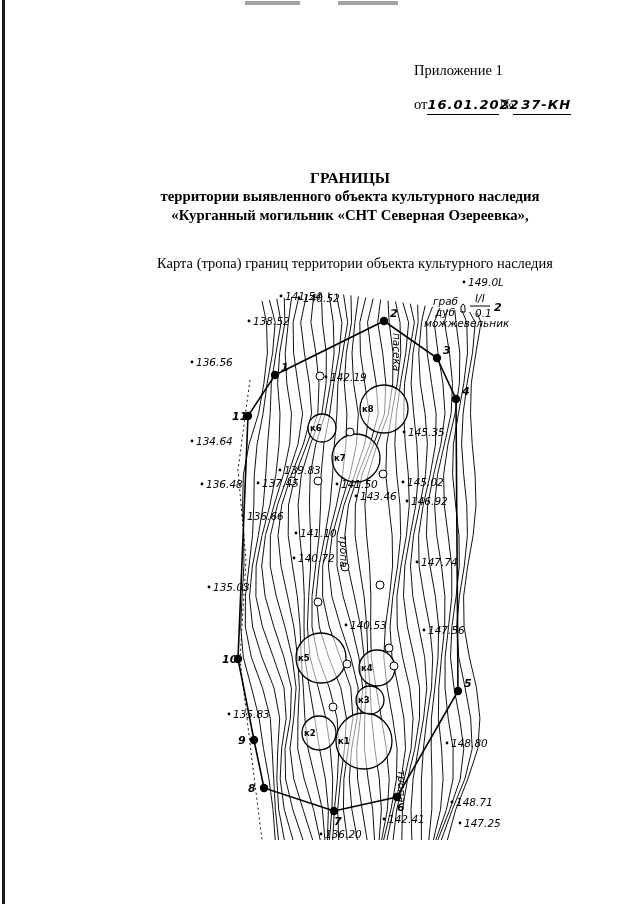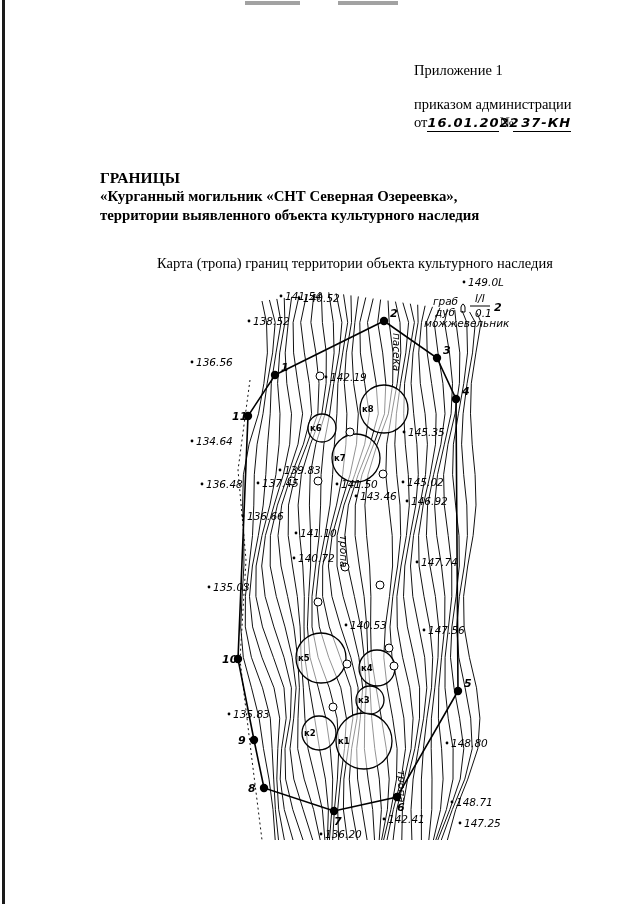--- a/index.html
+++ b/index.html
@@ -5,49 +5,48 @@
   html, body { margin:0; padding:0; background:#fff; }
   body { width:639px; height:904px; position:relative; overflow:hidden;
          font-family:"Liberation Serif", "DejaVu Serif", serif; color:#000; }
   .left-rule { position:absolute; left:2px; top:0; width:3px; height:904px; background:#1a1a1a; }
   .scan-smudge { position:absolute; background:#555; opacity:.55; height:4px; top:1px; }
   .appendix { position:absolute; left:414px; top:62px; font-size:14.5px;text-align:center; }
   .approved { position:absolute; left:414px; top:96px; font-size:14.5px; line-height:17.5px; }
   .approved div { white-space:nowrap; }
   .sig-line { display:inline-block; border-bottom:1px solid #000; font-family:"DejaVu Sans", sans-serif;
               font-style:italic; font-weight:bold; font-size:13px; letter-spacing:1px; }
-  .title-block { position:absolute; left:100px; top:168px; width:500px; text-align:left; font-weight:bold; }
+  .title-block { position:absolute; left:100px; top:168px; width:500px; text-align:center; font-weight:bold; }
   .title-main { font-size:15.5px; line-height:19px; }
   .title-sub { font-size:14.8px; line-height:19px; }
   .map-caption { position:absolute; left:140px; top:255px; width:430px; text-align:center; font-size:14.5px; }
   .map-area { position:absolute; left:0; top:0; width:639px; height:904px; pointer-events:none; }
   .map-area svg { pointer-events:auto; }
   .lbl { font-family:"DejaVu Sans", sans-serif; font-style:italic; font-size:10.5px; fill:#000; }
   .pt-lbl { font-family:"DejaVu Sans", sans-serif; font-style:italic; font-weight:bold; font-size:11px; fill:#000; }
   .k-lbl { font-family:"DejaVu Sans", sans-serif; font-weight:bold; font-size:8.5px; fill:#000; }
 </style>
 </head>
 <body>
 
 <div class="left-rule"></div>
 <div class="scan-smudge" style="left:245px;width:55px;"></div>
 <div class="scan-smudge" style="left:338px;width:60px;"></div>
 
 <div class="appendix">Приложение 1</div>
 <div class="approved">
-  <div>приказом администрации</div>
   <div>
     <span>от</span><span class="sig-line" style="width:72px;text-align:center;">16.01.2022</span><span>№</span><span class="sig-line" style="width:58px;text-align:right;">37-КН</span>
   </div>
 </div>
 
 <div class="title-block">
   <div class="title-main">ГРАНИЦЫ</div>
+  <div class="title-sub">территории выявленного объекта культурного наследия</div>
   <div class="title-sub">«Курганный могильник «СНТ Северная Озереевка»,</div>
-  <div class="title-sub">территории выявленного объекта культурного наследия</div>
 </div>
 
 <div class="map-caption">Карта (тропа) границ территории объекта культурного наследия</div>
 
 <div class="map-area">
   <svg id="map-svg" width="639" height="904" viewBox="0 0 639 904">
     <g id="contours" fill="none" stroke="#111" stroke-width="1">
         <path d="M 262 301 L 266.5 322.4 L 267.4 352.9 L 263.9 383.3 L 258.5 413.8 L 249.1 444.2 L 243.4 474.7 L 242.6 505.1 L 243.8 535.6 L 243.9 566.0 L 242.1 596.4 L 240.7 626.9 L 243.3 657.3 L 251.5 687.8 L 259.1 718.2 L 263.5 748.7 L 269.0 779.1 L 273.0 809.6 L 275.2 840.0"></path>
         <path d="M 269.41379310344826 299.9655172413793 L 275.2 322.4 L 272.6 352.9 L 267.2 383.3 L 263.0 413.8 L 257.1 444.2 L 254.3 474.7 L 253.8 505.1 L 252.5 535.6 L 249.0 566.0 L 245.4 596.4 L 245.3 626.9 L 251.4 657.3 L 262.5 687.8 L 270.3 718.2 L 272.1 748.7 L 273.7 779.1 L 275.4 809.6 L 278.5 840.0"></path>
         <path d="M 276.82758620689657 298.9310344827586 L 281.1 322.4 L 276.0 352.9 L 271.3 383.3 L 270.2 413.8 L 267.6 444.2 L 265.8 474.7 L 263.2 505.1 L 258.3 535.6 L 252.4 566.0 L 249.5 596.4 L 252.6 626.9 L 261.9 657.3 L 274.0 687.8 L 279.7 718.2 L 277.8 748.7 L 276.8 779.1 L 278.7 809.6 L 284.4 840.0"></path>

